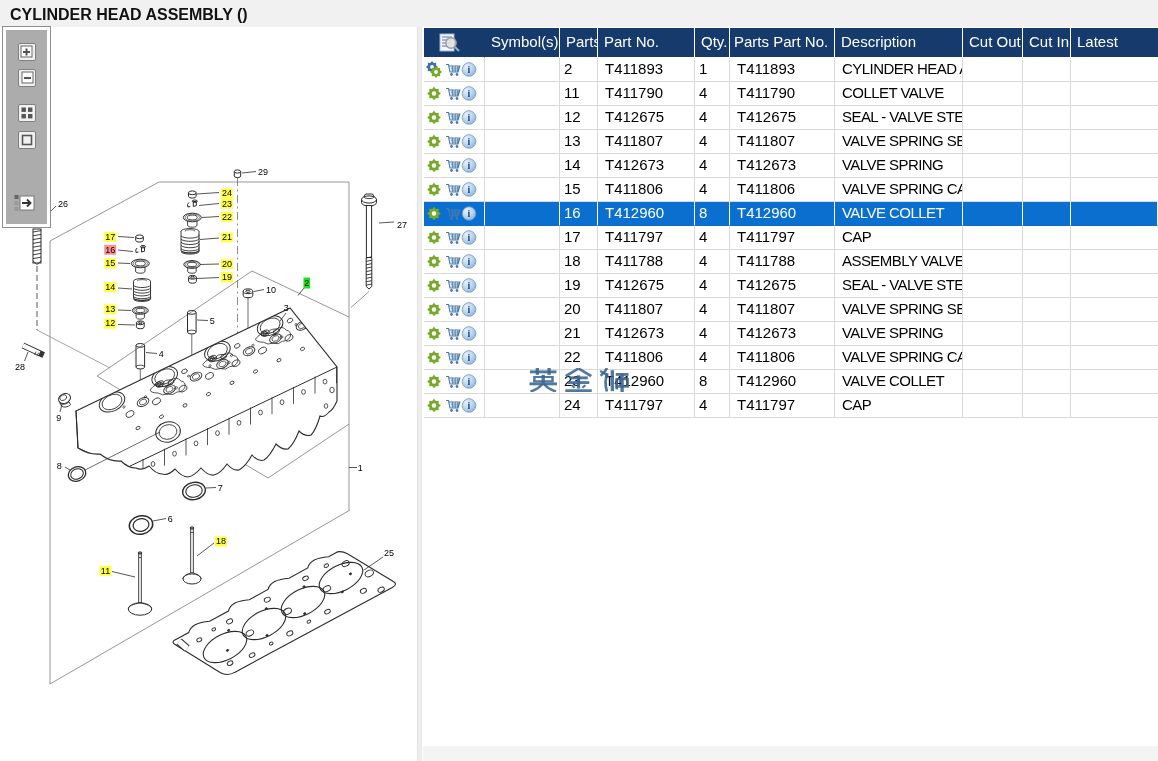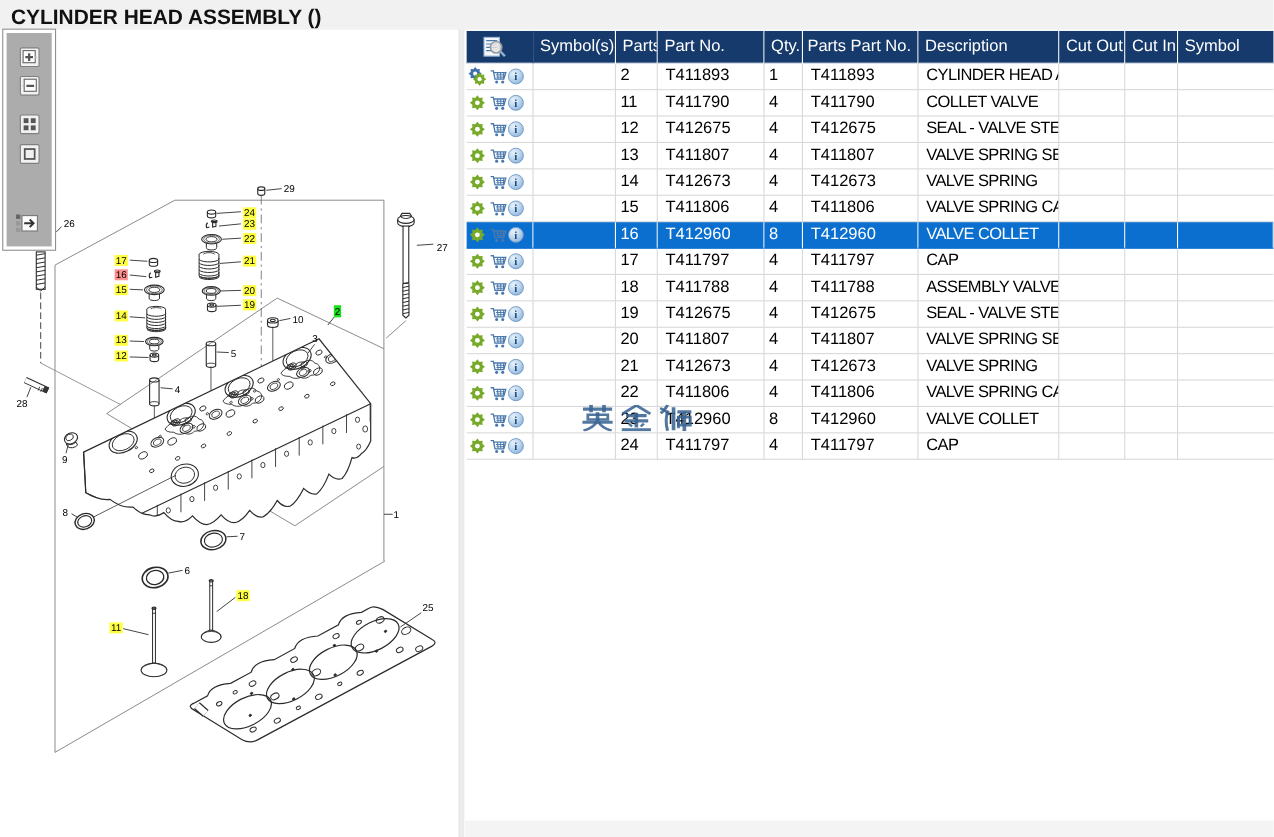--- a/index.html
+++ b/index.html
@@ -1,20 +1,20 @@
 <!DOCTYPE html>
 <html><head>
 <meta charset="utf-8">
 <style>
 * { margin:0; padding:0; box-sizing:border-box; }
 html,body { width:1158px; height:761px; overflow:hidden; background:#fff;
   font-family:"Liberation Sans", sans-serif; }
 #page { position:relative; width:1158px; height:761px; background:#fff; overflow:hidden; }
 #titlebar { position:absolute; left:0; top:0; width:1158px; height:27px; background:#f1f1f1; }
-#titlebar span { position:absolute; left:10px; top:6px; font-size:19px; font-weight:bold; color:#111; }
+#titlebar span { position:absolute; left:10px; top:6px; font-size:16px; font-weight:bold; color:#111; }
 #divider { position:absolute; left:417px; top:27px; width:5px; height:734px;
   background:#ededed; border-left:1px solid #e3e3e3; border-right:1px solid #e9e9e9; }
 #bottomstrip { position:absolute; left:423px; top:746px; width:735px; height:15px; background:#f4f4f4; }
 #tablewrap { position:absolute; left:424px; top:28px; width:734px; height:720px; overflow:hidden; }
 table.grid { border-collapse:separate; border-spacing:0; table-layout:fixed; width:734px; }
 table.grid th { background:#163a6c; color:#fff; font-weight:normal; font-size:15px;
   text-align:left; height:30px; border-right:1px solid #fff; border-bottom:1px solid #fff;
   padding:0 0 3px 6px; vertical-align:middle; white-space:nowrap; overflow:hidden; }
 table.grid th.c0 { border-right-color:#163a6c; padding:0; }
 table.grid th.last { border-right:none; }
@@ -415,21 +415,21 @@
               </svg>
             </th>
             <th>Symbol(s)</th>
             <th>Parts</th>
             <th>Part No.</th>
             <th>Qty.</th>
             <th style="padding-left:4px">Parts Part No.</th>
             <th>Description</th>
             <th>Cut Out</th>
             <th>Cut In</th>
-            <th class="last">Symbol</th>
+            <th class="last">Latest</th>
           </tr>
           <tr>
             <td class="c0">
               <svg width="56" height="21" viewBox="0 0 56 21" style="display:block">
                 <defs>
                   <radialGradient id="ig" cx="35%" cy="30%" r="75%">
                     <stop offset="0" stop-color="#e8f2fb"></stop>
                     <stop offset="0.55" stop-color="#bcd6ee"></stop>
                     <stop offset="1" stop-color="#8fb6dd"></stop>
                   </radialGradient>

